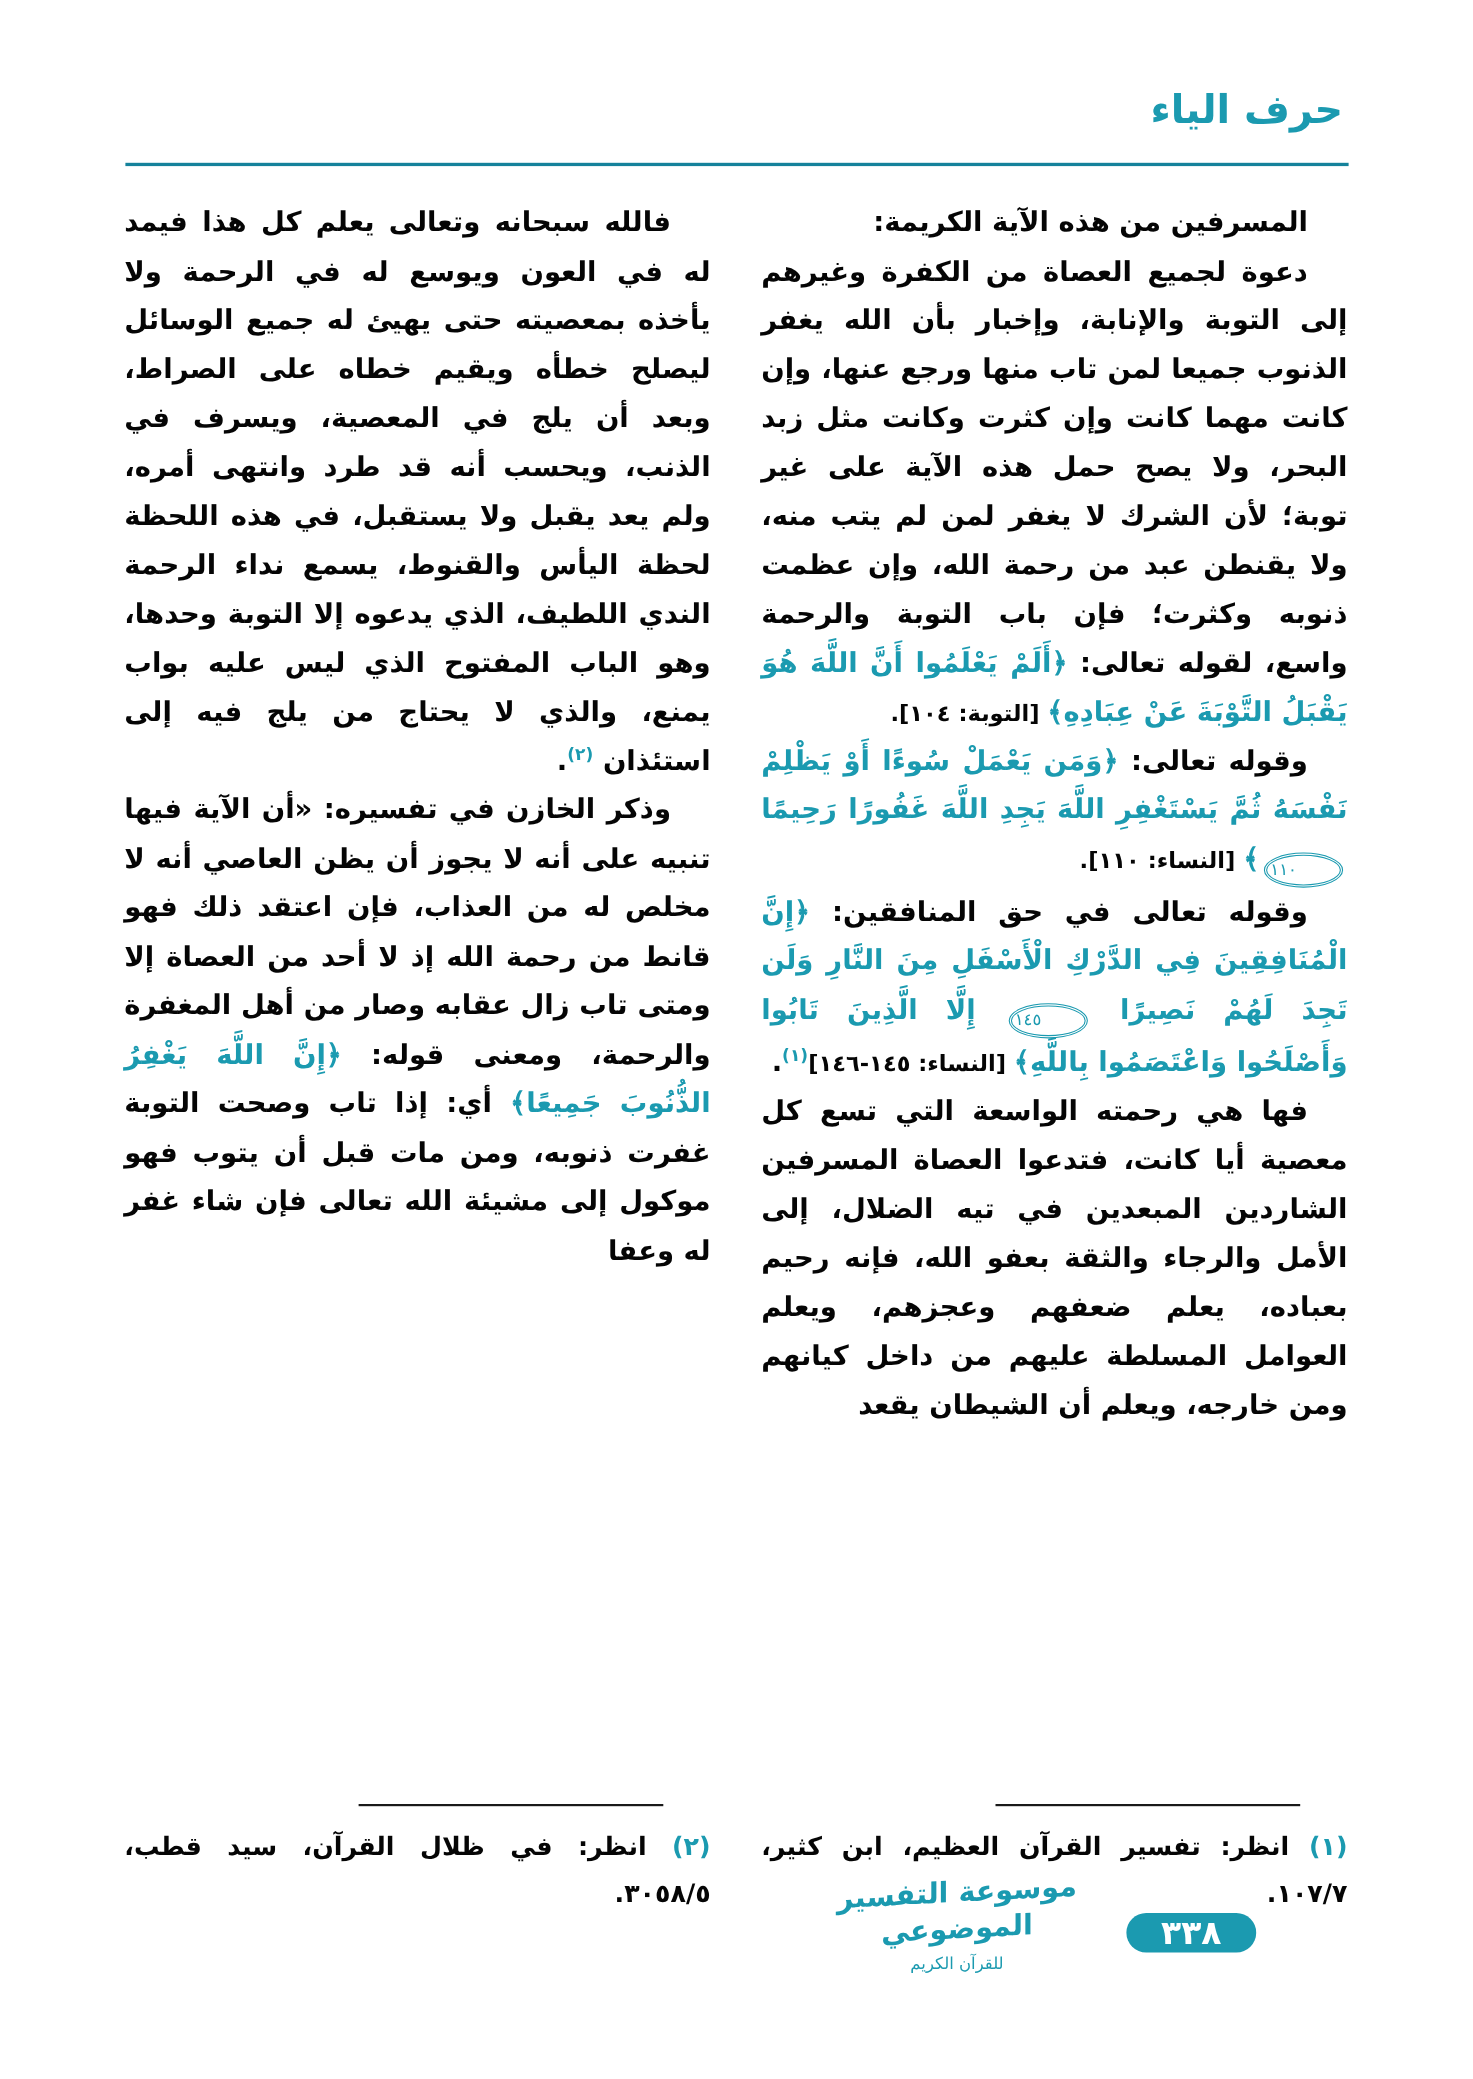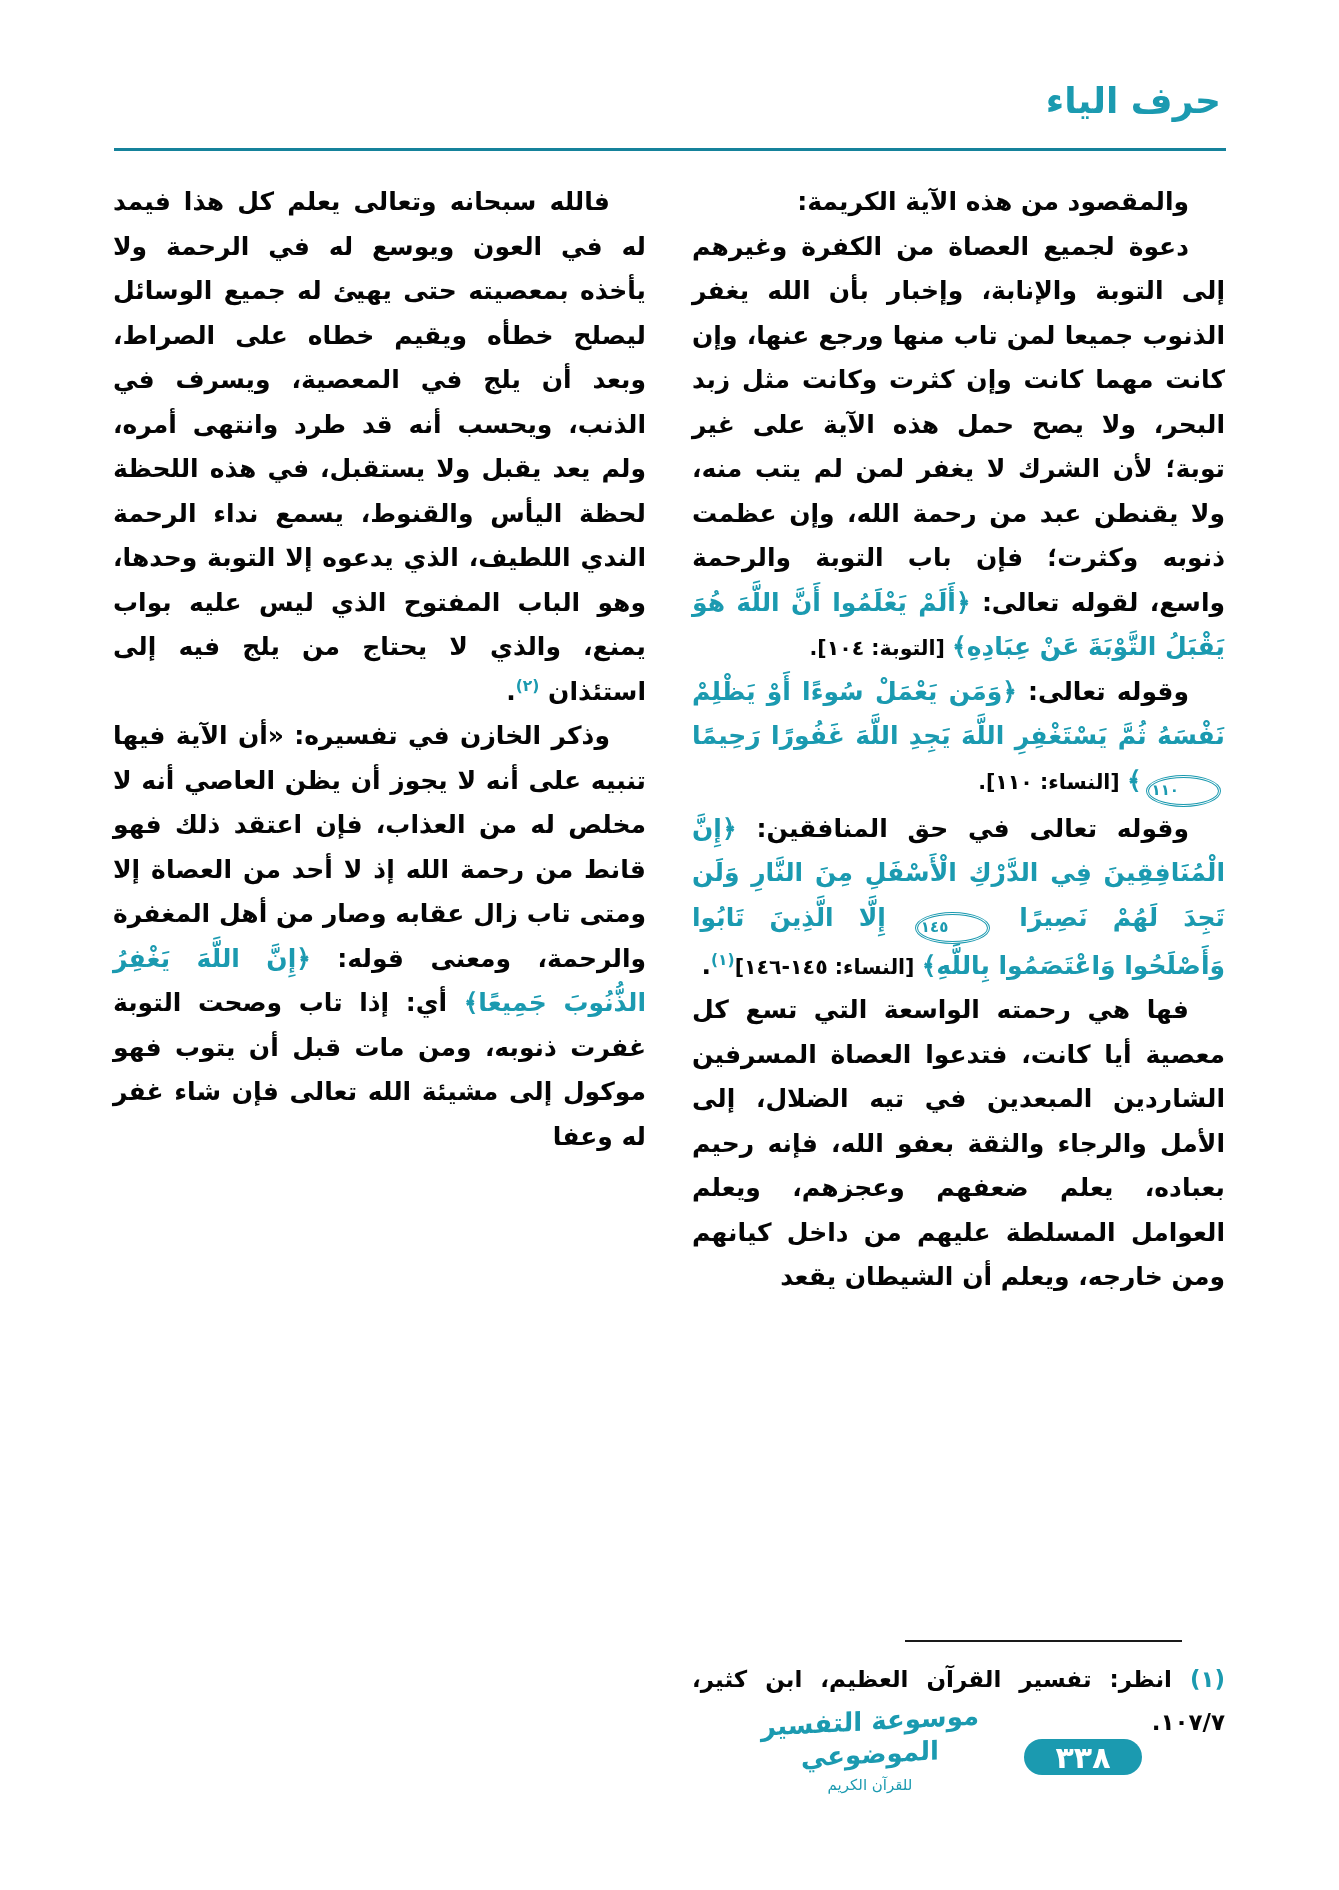--- a/index.html
+++ b/index.html
@@ -68,21 +68,21 @@
   .seg-ayah {
     display: inline-block;
     min-width: 32px;
     height: 32px;
     line-height: 25px;
     padding: 0 3px;
     border: 3px double var(--accent);
     border-radius: 50%;
     color: var(--accent);
     font-size: 15px;
-    font-weight: 700;
+    font-weight: 400;
     text-align: center;
     vertical-align: -6px;
     margin: 0 4px;
   }
   
   .footnotes {
     position: absolute;
     top: 1640px;
     right: 114px;
     width: 1112px;
@@ -149,37 +149,41 @@
 <body>
 
 <div class="page">
 
   <div class="section-title">حرف الياء</div>
 
   <div class="header-rule"></div>
 
   <main class="body-columns">
     <section class="col col-right">
-        <p class="para indent"><span class="seg-text">والمقصود من هذه الآية الكريمة:</span></p>
+        <p class="para indent"><span class="seg-text">المسرفين من هذه الآية الكريمة:</span></p>
         <p class="para indent"><span class="seg-text">دعوة لجميع العصاة من الكفرة وغيرهم إلى التوبة والإنابة، وإخبار بأن الله يغفر الذنوب جميعا لمن تاب منها ورجع عنها، وإن كانت مهما كانت وإن كثرت وكانت مثل زبد البحر، ولا يصح حمل هذه الآية على غير توبة؛ لأن الشرك لا يغفر لمن لم يتب منه، ولا يقنطن عبد من رحمة الله، وإن عظمت ذنوبه وكثرت؛ فإن باب التوبة والرحمة واسع، لقوله تعالى: </span><span class="seg-quran">﴿أَلَمْ يَعْلَمُوا أَنَّ اللَّهَ هُوَ يَقْبَلُ التَّوْبَةَ عَنْ عِبَادِهِ﴾</span><span class="seg-ref"> [التوبة: ١٠٤].</span></p>
         <p class="para indent"><span class="seg-text">وقوله تعالى: </span><span class="seg-quran">﴿وَمَن يَعْمَلْ سُوءًا أَوْ يَظْلِمْ نَفْسَهُ ثُمَّ يَسْتَغْفِرِ اللَّهَ يَجِدِ اللَّهَ غَفُورًا رَحِيمًا </span><span class="seg-ayah">١١٠</span><span class="seg-quran">﴾</span><span class="seg-ref"> [النساء: ١١٠].</span></p>
         <p class="para indent"><span class="seg-text">وقوله تعالى في حق المنافقين: </span><span class="seg-quran">﴿إِنَّ الْمُنَافِقِينَ فِي الدَّرْكِ الْأَسْفَلِ مِنَ النَّارِ وَلَن تَجِدَ لَهُمْ نَصِيرًا </span><span class="seg-ayah">١٤٥</span><span class="seg-quran"> إِلَّا الَّذِينَ تَابُوا وَأَصْلَحُوا وَاعْتَصَمُوا بِاللَّهِ﴾</span><span class="seg-ref"> [النساء: ١٤٥-١٤٦]</span><span class="seg-fnref">(١)</span><span class="seg-text">.</span></p>
         <p class="para indent"><span class="seg-text">فها هي رحمته الواسعة التي تسع كل معصية أيا كانت، فتدعوا العصاة المسرفين الشاردين المبعدين في تيه الضلال، إلى الأمل والرجاء والثقة بعفو الله، فإنه رحيم بعباده، يعلم ضعفهم وعجزهم، ويعلم العوامل المسلطة عليهم من داخل كيانهم ومن خارجه، ويعلم أن الشيطان يقعد</span></p>
       </section>
     <section class="col col-left">
         <p class="para indent"><span class="seg-text">فالله سبحانه وتعالى يعلم كل هذا فيمد له في العون ويوسع له في الرحمة ولا يأخذه بمعصيته حتى يهيئ له جميع الوسائل ليصلح خطأه ويقيم خطاه على الصراط، وبعد أن يلج في المعصية، ويسرف في الذنب، ويحسب أنه قد طرد وانتهى أمره، ولم يعد يقبل ولا يستقبل، في هذه اللحظة لحظة اليأس والقنوط، يسمع نداء الرحمة الندي اللطيف، الذي يدعوه إلا التوبة وحدها، وهو الباب المفتوح الذي ليس عليه بواب يمنع، والذي لا يحتاج من يلج فيه إلى استئذان </span><span class="seg-fnref">(٢)</span><span class="seg-text">.</span></p>
         <p class="para indent"><span class="seg-text">وذكر الخازن في تفسيره: «أن الآية فيها تنبيه على أنه لا يجوز أن يظن العاصي أنه لا مخلص له من العذاب، فإن اعتقد ذلك فهو قانط من رحمة الله إذ لا أحد من العصاة إلا ومتى تاب زال عقابه وصار من أهل المغفرة والرحمة، ومعنى قوله: </span><span class="seg-quran">﴿إِنَّ اللَّهَ يَغْفِرُ الذُّنُوبَ جَمِيعًا﴾</span><span class="seg-text"> أي: إذا تاب وصحت التوبة غفرت ذنوبه، ومن مات قبل أن يتوب فهو موكول إلى مشيئة الله تعالى فإن شاء غفر له وعفا</span></p>
       </section>
   </main>
 
   <div class="footnotes">
     <div class="footnote">
       <div class="fn-rule"></div>
       <p class="fn-text"><span class="fn-marker">(١)</span><span> انظر: تفسير القرآن العظيم، ابن كثير، ١٠٧/٧.</span></p>
     </div>
+    <div class="footnote">
+      <div class="fn-rule"></div>
+      <p class="fn-text"><span class="fn-marker">(٢)</span><span> انظر: في ظلال القرآن، سيد قطب، ٣٠٥٨/٥.</span></p>
+    </div>
   </div>
 
   <div class="publisher-mark">
     <span class="l1">موسوعة التفسير الموضوعي</span>
     <span class="l2">للقرآن الكريم</span>
   </div>
 
   <div class="page-badge">٣٣٨</div>
 
 </div>

